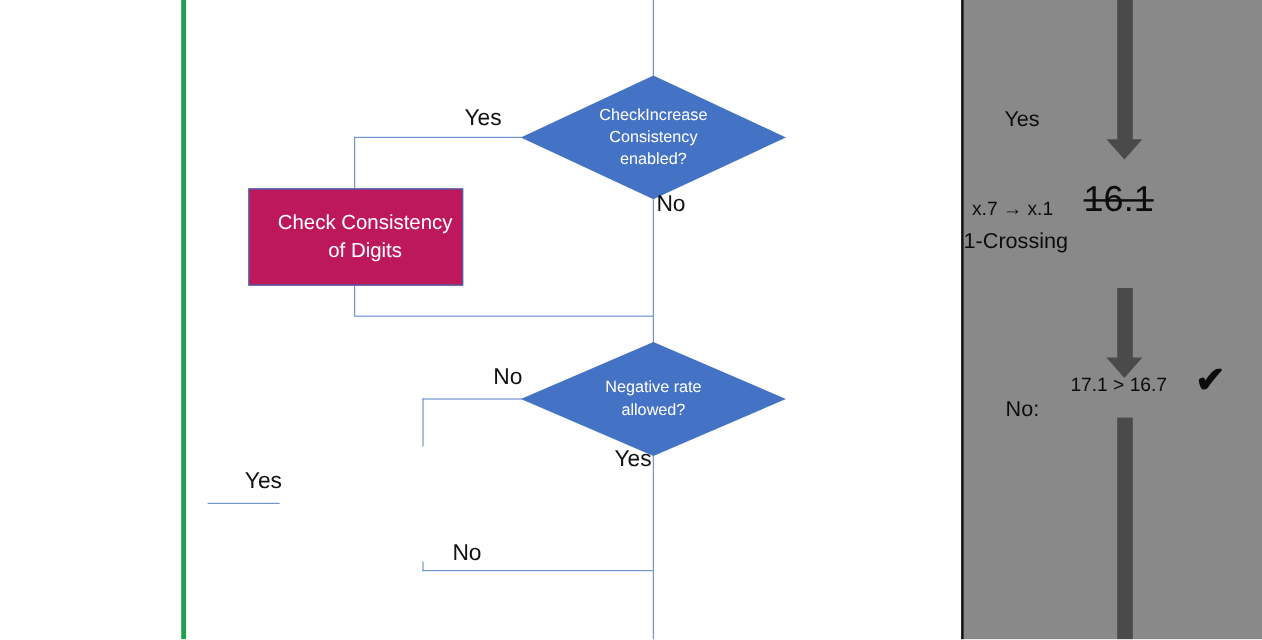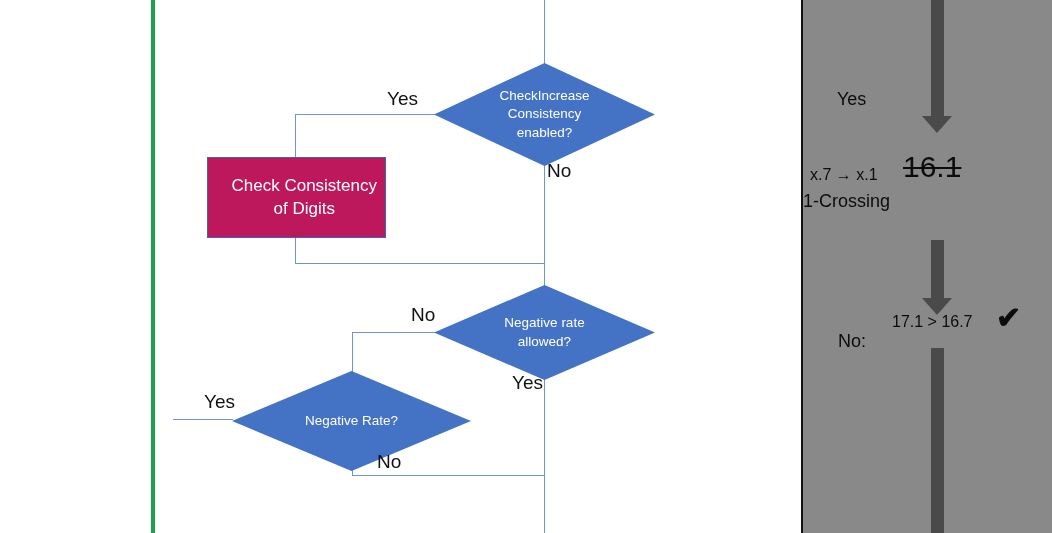--- a/index.html
+++ b/index.html
@@ -200,28 +200,20 @@
       <polygon points="110.5,0 221,47.5 110.5,95 0,47.5" fill="#4472C4"></polygon>
     </svg>
     <div class="dtext">
       <div>
         <span>Negative rate</span><br>
         <span>allowed?</span>
       </div>
     </div>
   </div>
 
-  <div class="diamond" id="dia-negative-rate">
-    <svg width="239" height="100" viewBox="0 0 239 100" aria-hidden="true">
-      <polygon points="119.5,0 239,50 119.5,100 0,50" fill="#4472C4"></polygon>
-    </svg>
-    <div class="dtext">
-      <span>Negative Rate?</span>
-    </div>
-  </div>
 
   <div class="branch-label" id="lbl-yes-ci">Yes</div>
   <div class="branch-label" id="lbl-no-ci">No</div>
   <div class="branch-label" id="lbl-no-nra">No</div>
   <div class="branch-label" id="lbl-yes-nra">Yes</div>
   <div class="branch-label" id="lbl-yes-done">Yes</div>
   <div class="branch-label" id="lbl-no-nr">No</div>
 
   <div id="right-panel">
 

